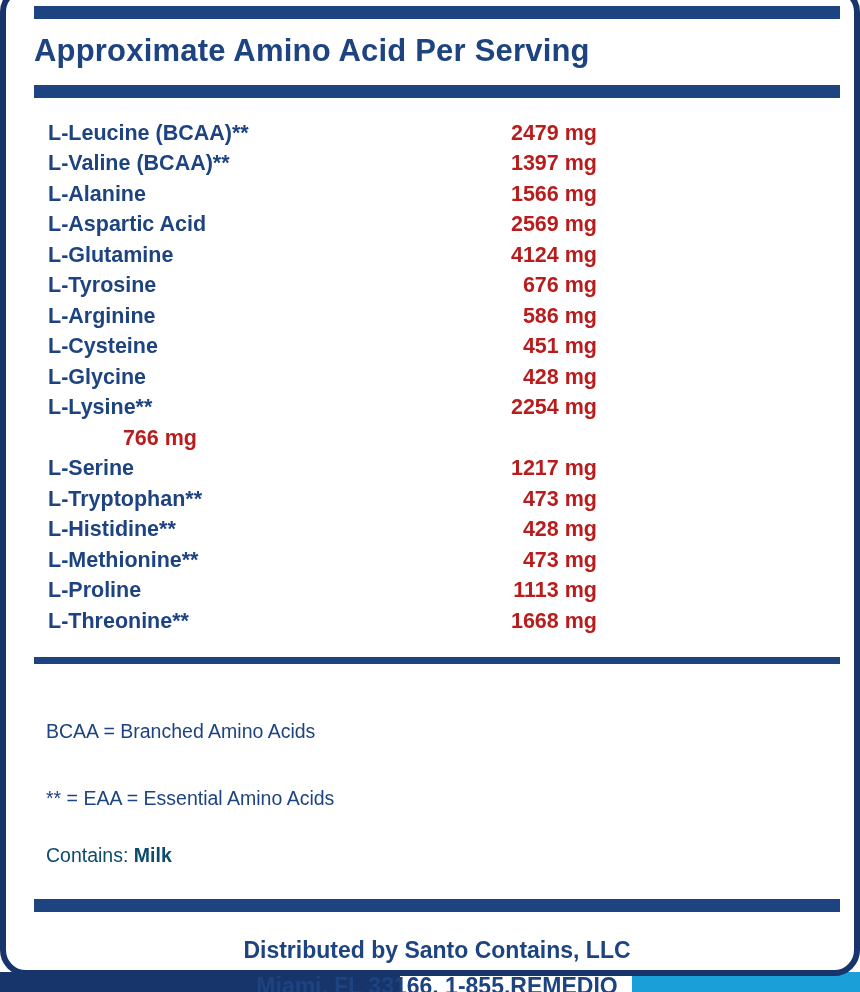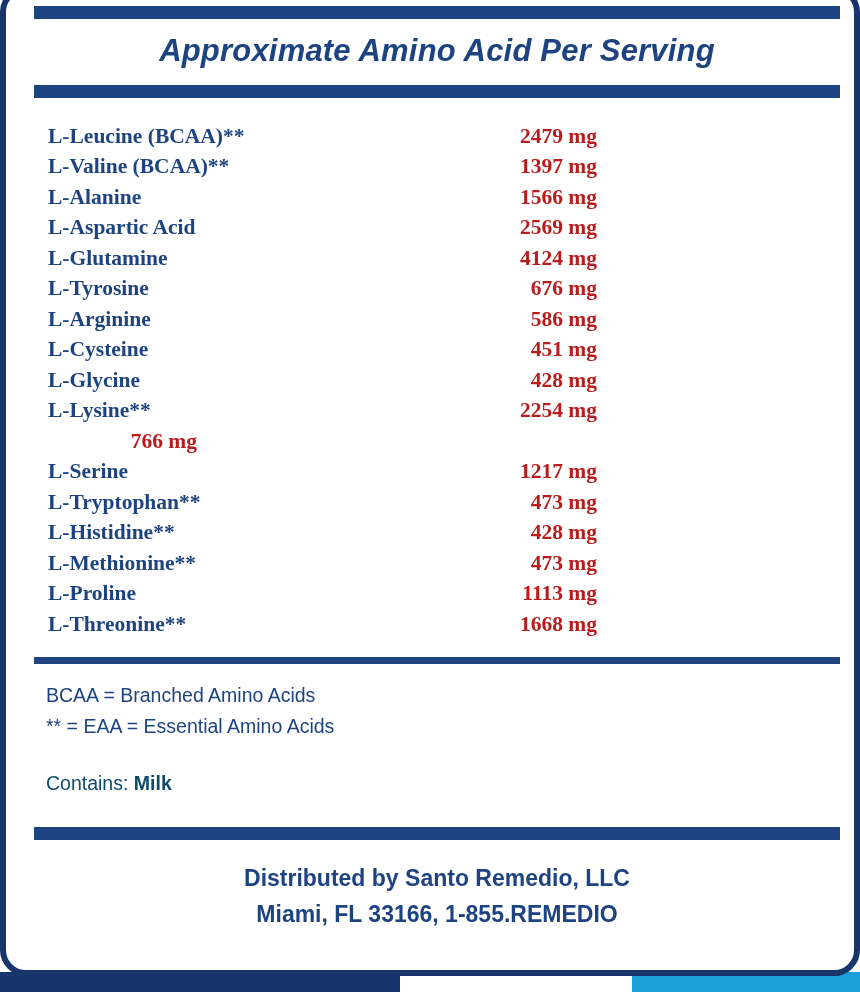--- a/index.html
+++ b/index.html
@@ -68,37 +68,34 @@
     width: 806px;
   }
 
   .rule-thick {
     height: 13px;
     background: #1d4380;
     width: 100%;
   }
 
   .title {
-    text-align: center;
     color: #1d4380;
     font-size: 31px;
     font-weight: bold;
     letter-spacing: 0.2px;
     padding: 14px 0 16px 0;
-    font-style: italic;
   }
 
   .amino-list {
     padding-top: 20px;
   }
   .amino-row {
     display: flex;
-    align-items: flex-end;
+    align-items: center;
     height: 30.5px;
-    font-family: Liberation Serif, serif;
   }
   .amino-name {
     width: 400px;
     color: #1d4380;
     font-size: 21.5px;
     font-weight: bold;
     padding-left: 14px;
     box-sizing: border-box;
     white-space: nowrap;
   }
@@ -119,20 +116,21 @@
   }
 
   .notes {
     padding: 16px 0 0 12px;
   }
   .note-line {
     color: #1d4380;
     font-size: 19.5px;
     line-height: 31px;
     white-space: nowrap;
+    margin-top: 36px;
   }
   .contains {
     color: #0c4a6e;
     font-size: 19.5px;
     margin-top: 30px;
     white-space: nowrap;
   }
   .contains b {
     font-weight: bold;
   }
@@ -250,18 +248,18 @@
 
     <div class="notes">
       <div class="note-line">BCAA = Branched Amino Acids</div>
       <div class="note-line">** = EAA = Essential Amino Acids</div>
       <div class="contains"><span>Contains: </span><b>Milk</b></div>
     </div>
 
     <div class="rule-thick-bottom"></div>
 
     <div class="distributor">
-      <div class="dist-line">Distributed by Santo Remedio, LLC</div>
+      <div class="dist-line">Distributed by Santo Contains, LLC</div>
       <div class="dist-line">Miami, FL 33166, 1-855.REMEDIO</div>
     </div>
 
   </div>
 </div>
 
 </body></html>

